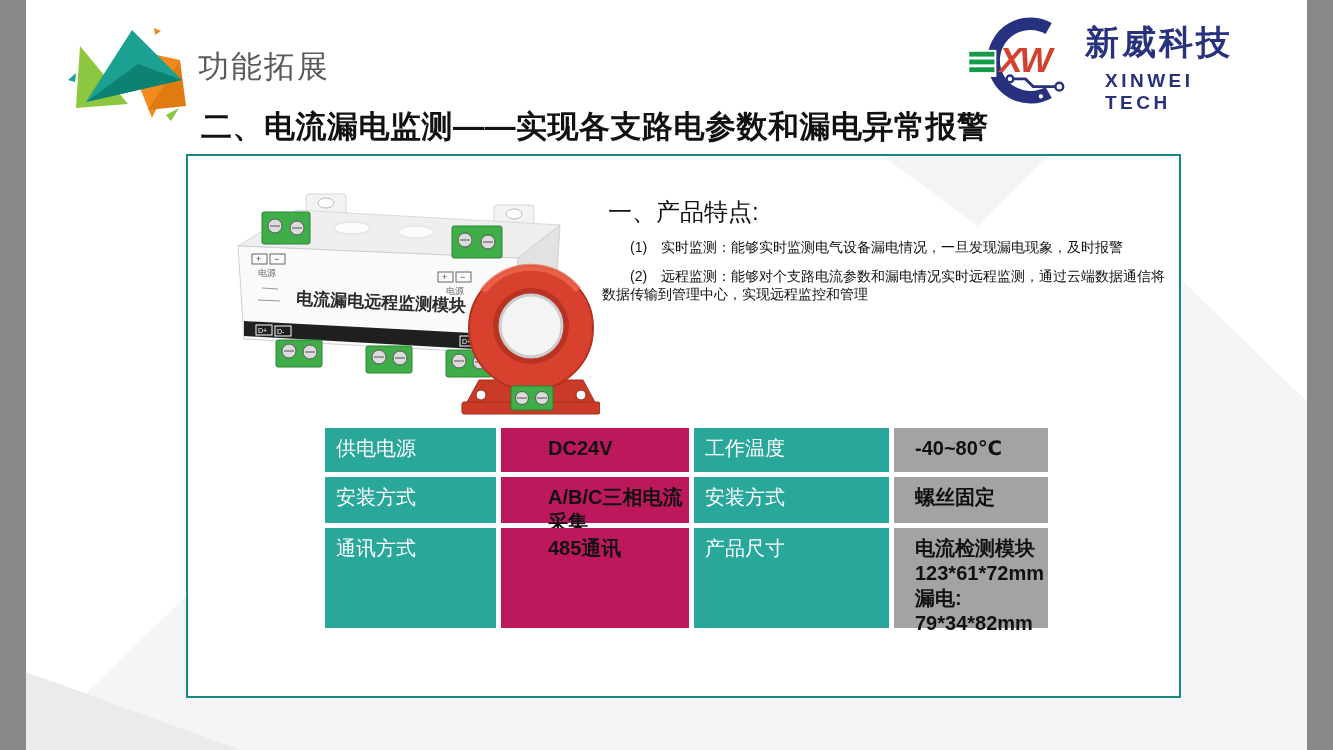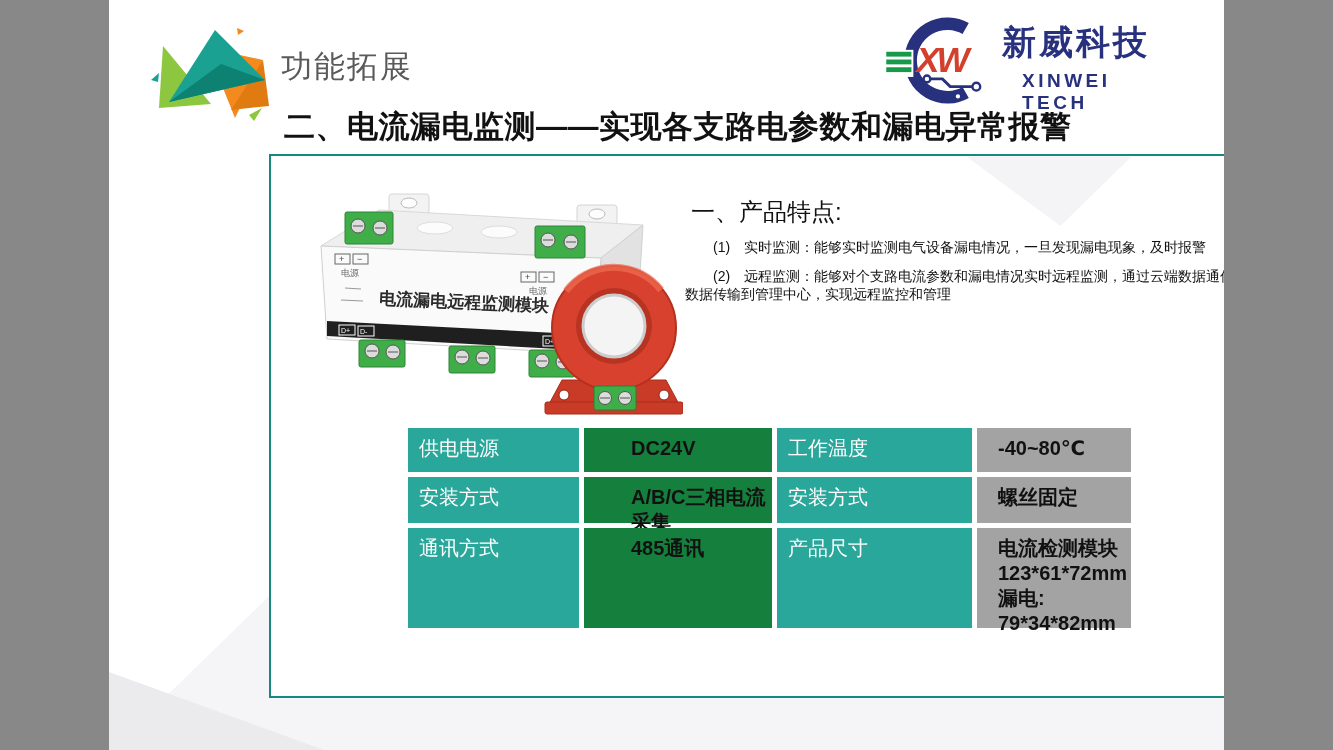--- a/index.html
+++ b/index.html
@@ -1,17 +1,17 @@
 <!DOCTYPE html>
 <html><head>
 <meta charset="utf-8">
 <style>
   html,body{margin:0;padding:0;background:#888;}
   .slide{
-    position:relative;width:1115px;height:750px;margin:0 auto;
+    position:relative;width:1281px;height:750px;margin:0 auto;
     background:#ffffff;overflow:hidden;
     font-family:"Liberation Sans","DejaVu Sans",sans-serif;
   }
   .decor{position:absolute;left:0;top:0;z-index:0;}
   
   .tri-logo{position:absolute;left:40px;top:18px;width:135px;height:105px;z-index:2;}
   .section-title{position:absolute;left:172px;top:46px;font-size:31px;color:#5a5a5a;z-index:2;letter-spacing:2px;}
   .brand{position:absolute;right:40px;top:10px;width:300px;height:100px;z-index:2;}
   .brand-mark{position:absolute;left:0;top:4px;width:112px;height:92px;}
   .brand-cn{position:absolute;left:118px;top:10px;font-size:34px;font-weight:bold;color:#27317e;letter-spacing:3px;}
@@ -29,21 +29,21 @@
   .features p{margin:10px;font-size:14px;line-height:1.33;text-indent:2em;}
   
   .spec-table{
     position:absolute;left:137px;top:272px;
     display:grid;grid-template-columns:171px 188px 195px 154px;
     grid-template-rows:44px 46px 100px;gap:5px;border-radius:25px;
   }
   .cell{padding:8px 4px 0 11px;font-size:20px;box-sizing:border-box;line-height:25px;}
   .cell.lab{background:#2aa79b;color:#ffffff;font-weight:normal;}
   .cell.val{color:#111;font-weight:bold;white-space:pre-line;}
-  .cell.v-a{background:#15803d;padding-left:47px;}
+  .cell.v-a{background:#be185d;padding-left:47px;}
   .cell.v-b{background:#a3a3a3;padding-left:21px;}
 </style>
 </head>
 <body>
 
 <div class="slide">
 
   <svg class="decor" width="1333" height="750" viewBox="0 0 1333 750">
     <polygon points="614,154 1026,154 1333,452 1333,750 2,750" fill="#f5f5f7"></polygon>
     <polygon points="0,672 215,750 0,750" fill="#ebebee"></polygon>

